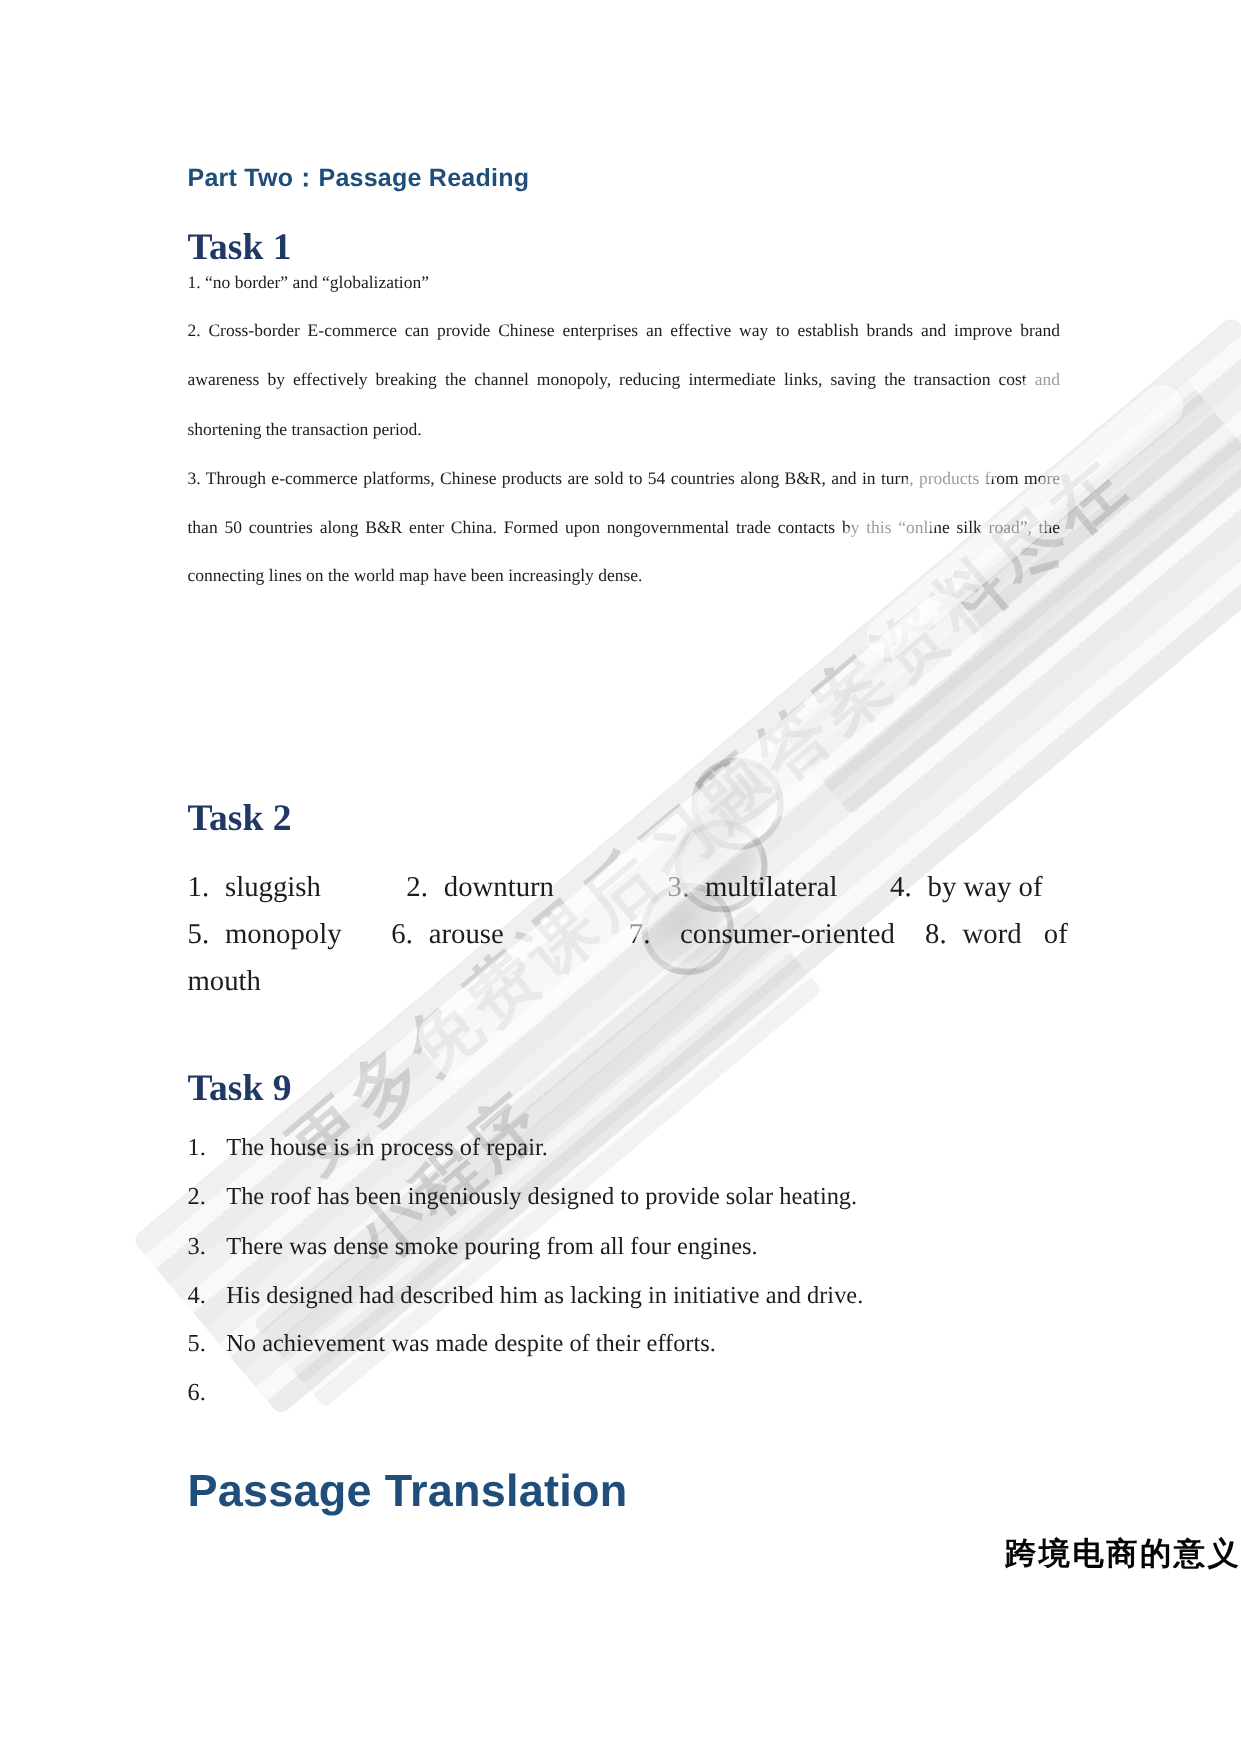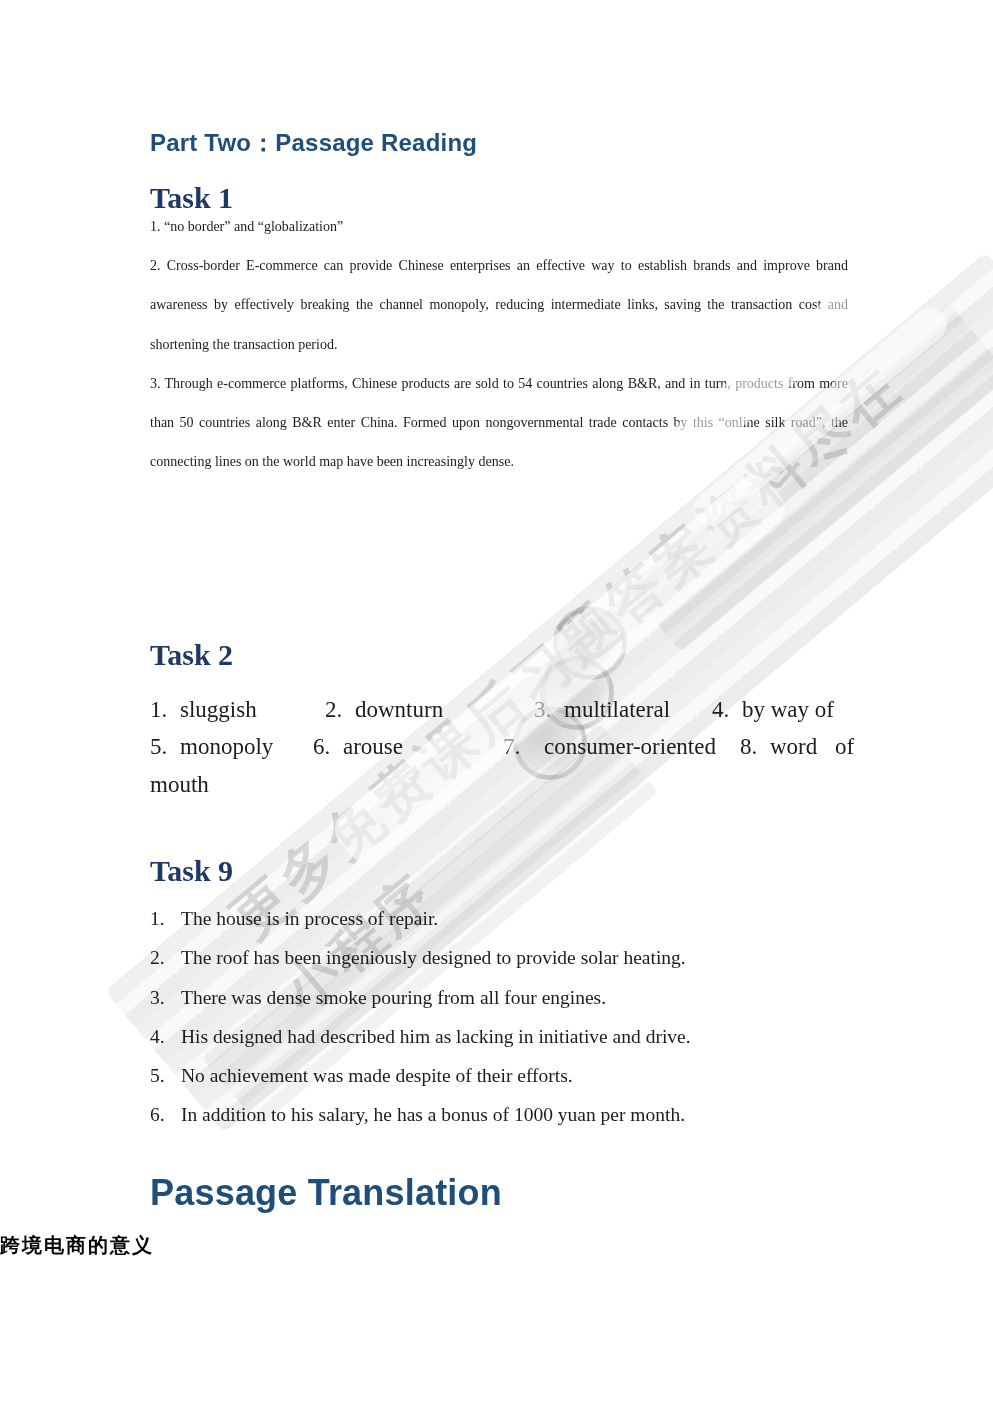--- a/index.html
+++ b/index.html
@@ -85,21 +85,21 @@
     border-radius:20px;
   }
   .streak-1{left:280px;top:640px;width:560px;height:58px;}
   .streak-2{left:430px;top:420px;width:520px;height:44px;}
   .streak-3{left:660px;top:400px;width:320px;height:34px;background:rgba(255,255,255,0.5);}
   
   .content{position:absolute;inset:0;z-index:1;}
   .main-title{
     position:absolute;left:150px;top:126px;
     font-family:"Liberation Sans",sans-serif;
-    font-weight:700;font-size:24px;line-height:34px;
+    font-weight:700;font-size:20px;line-height:34px;
     color:var(--heading-blue);
     letter-spacing:0.2px;
   }
   .task-heading{
     position:absolute;left:150px;
     font-family:"Liberation Serif",serif;
     font-weight:700;font-size:30px;line-height:28px;
     color:var(--task-navy);
   }
   .task1-heading{top:184px;}
@@ -136,23 +136,23 @@
   .t3-num{flex:0 0 31px;}
   .section-title{
     position:absolute;left:150px;top:1176px;
     font-family:"Liberation Sans",sans-serif;
     font-weight:700;font-size:36px;line-height:34px;
     color:var(--heading-blue);
     letter-spacing:0.2px;
   }
   .cn-subtitle{
     position:absolute;left:0;top:1228px;width:993px;
-    text-align:left;
-    font-family:Liberation Sans, sans-serif;
-    font-weight:700;font-size:20px;line-height:34px;
+    text-align:right;
+    font-family:Liberation Mono, monospace;
+    font-weight:700;font-size:25px;line-height:34px;
     color:#050505;
     letter-spacing:2px;
   }
 </style>
 </head>
 <body>
 
 <div class="page">
 
   <div class="wm-layer">
@@ -207,21 +207,20 @@
       <div class="t3-row">
           <span class="t3-num">4.</span>
           <span>His designed had described him as lacking in initiative and drive.</span>
         </div>
       <div class="t3-row">
           <span class="t3-num">5.</span>
           <span>No achievement was made despite of their efforts.</span>
         </div>
       <div class="t3-row">
           <span class="t3-num">6.</span>
-          <span>In addition to his salary, he has a bonus of 1000 yuan per month.</span>
         </div>
     </div>
 
     <h1 class="section-title">Passage Translation</h1>
     <div class="cn-subtitle">跨境电商的意义</div>
 
   </div>
 
   <div class="streak-layer">
     <div class="streak streak-1"></div>

